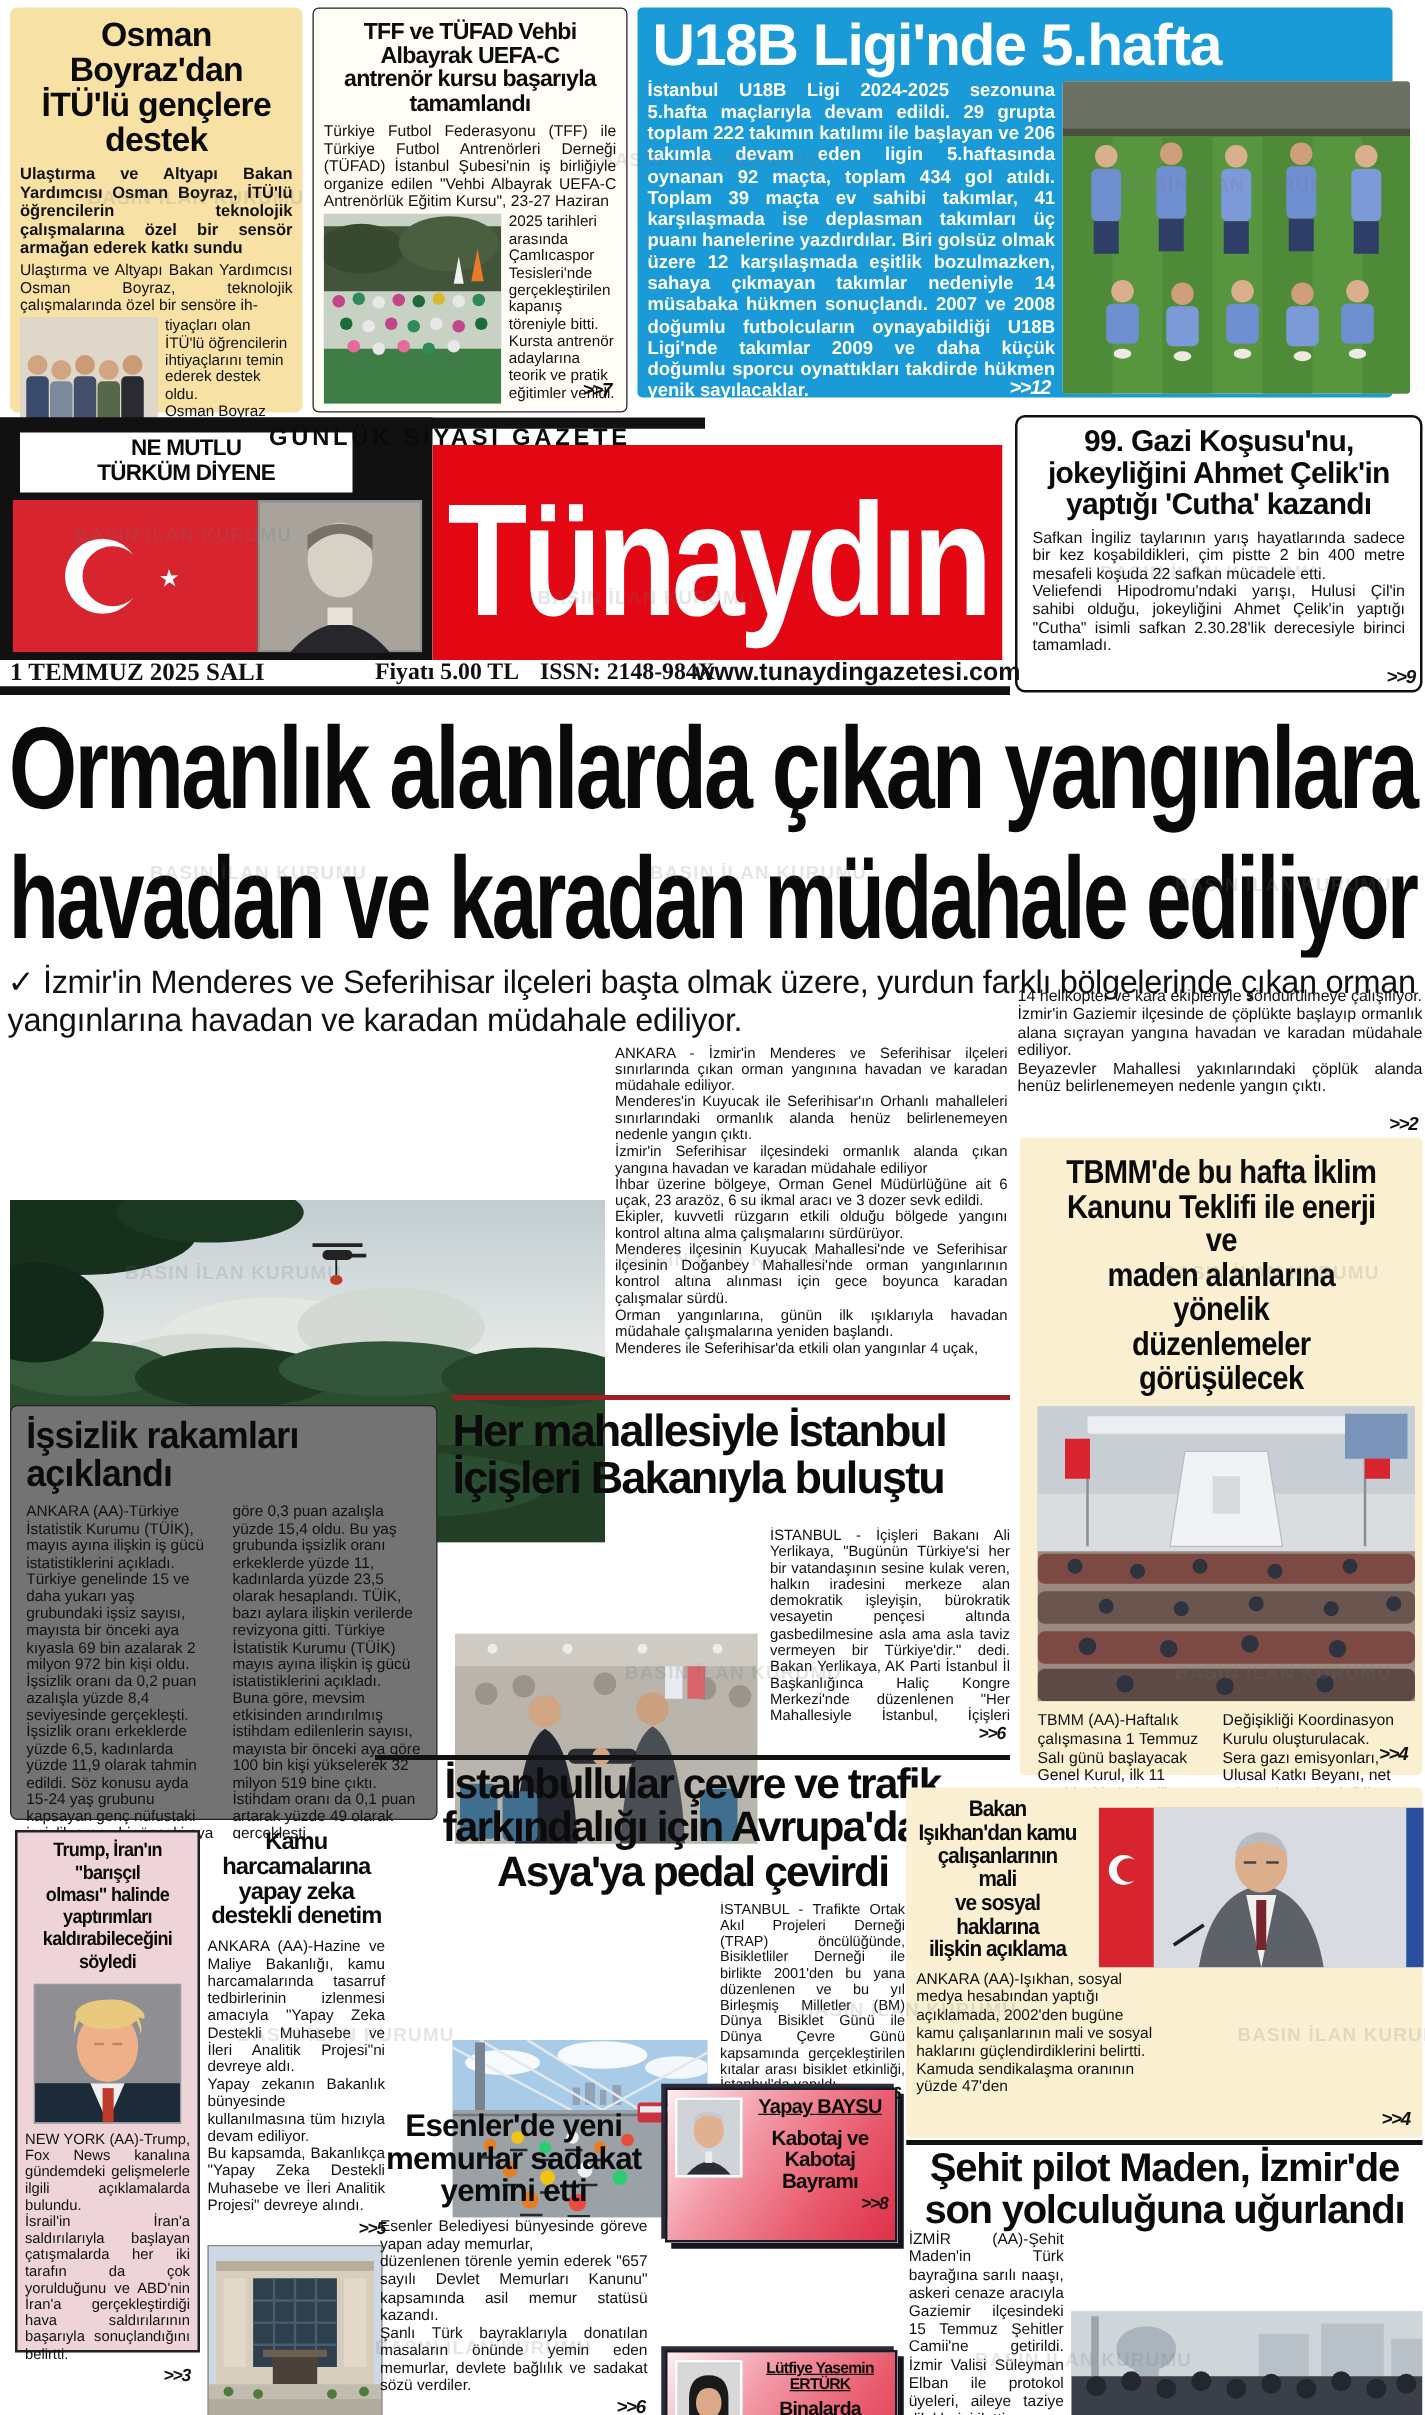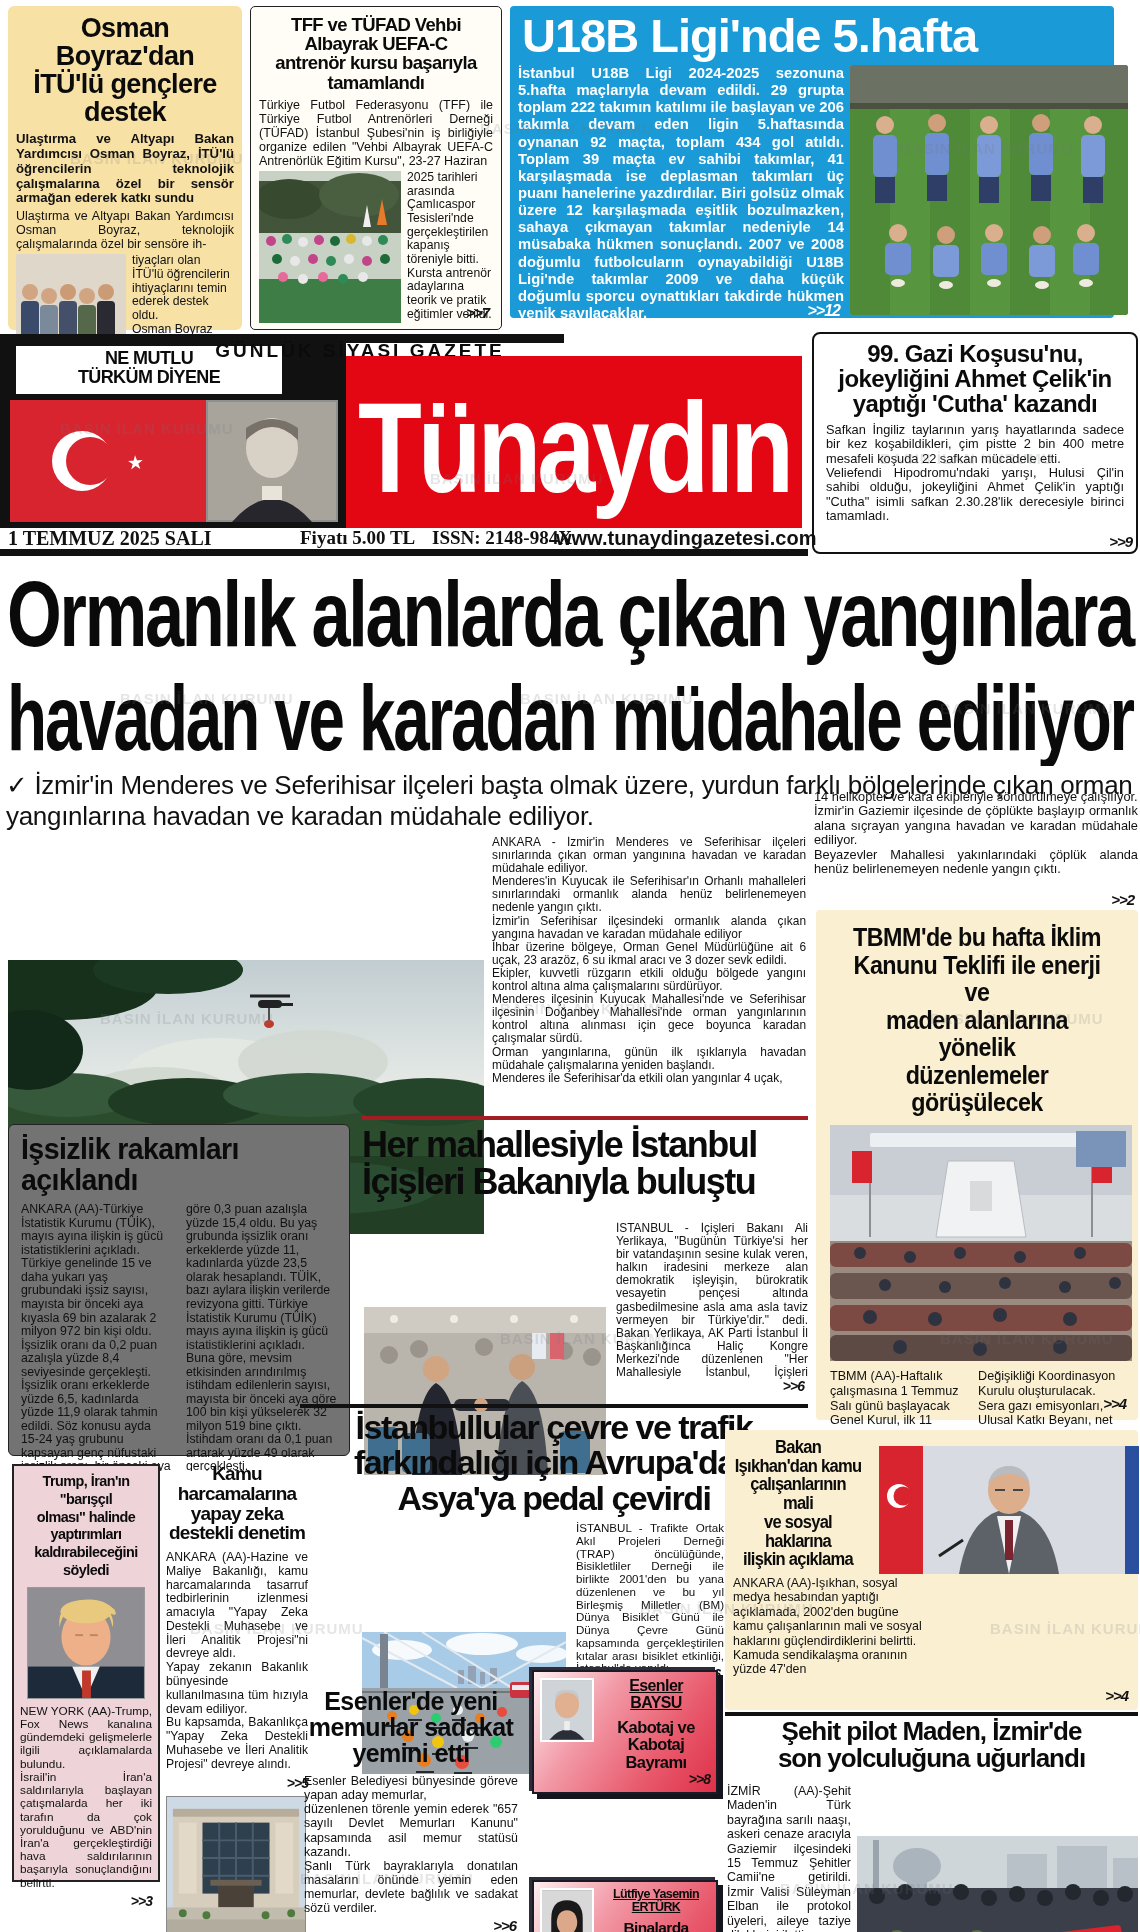--- a/index.html
+++ b/index.html
@@ -533,21 +533,21 @@
       <div class="ph" style="width:54px;height:64px;flex:none;border:2px solid #fff">
         <svg viewBox="0 0 54 64">
             <rect width="54" height="64" fill="#cfd4d8"></rect>
             <ellipse cx="27" cy="26" rx="13" ry="15" fill="#e0b090"></ellipse>
             <path d="M14,20 q13,-14 26,0 q0,-10 -13,-10 q-13,0 -13,10 Z" fill="#c8c8c8"></path>
             <path d="M8,64 q19,-22 38,0 Z" fill="#2a2e36"></path>
             <rect x="24" y="44" width="6" height="10" fill="#eee"></rect>
           </svg>
       </div>
       <div style="flex:1;text-align:center;position:relative">
-        <div class="hd" style="font-size:16px;text-decoration:underline">Esenler BAYSU</div>
+        <div class="hd" style="font-size:16px;text-decoration:underline">Yapay BAYSU</div>
         <div class="hd pre" style="font-size:16.5px;margin-top:8px">Kabotaj ve
 Kabotaj Bayramı</div>
         <span class="pref" style="font-size:14px;position:absolute;right:0;bottom:-16px">&gt;&gt;8</span>
       </div>
     </div>
   </section>
   <section class="abs" style="left:532px;top:1880px;width:186px;height:130px;background:linear-gradient(125deg,#fdeef0 0%,#f298a5 35%,#e8596c 70%,#df3049 100%);border:2px solid #1a1a24;box-shadow:5px 5px 0 #14141e,-3px -3px 0 #2c2c3a;padding:6px">
     <div class="row" style="gap:8px">
       <div class="ph" style="width:54px;height:78px;flex:none;border:2px solid #fff">
         <svg viewBox="0 0 54 78">
@@ -595,21 +595,21 @@
     </div>
     <div class="row" style="position:absolute;left:8px;top:146px;width:400px;gap:12px">
       <div class="pre" style="width:192px;font-size:12.4px;line-height:1.16">ANKARA (AA)-Işıkhan, sosyal medya hesabından yaptığı açıklamada, 2002'den bugüne kamu çalışanlarının mali ve sosyal haklarını güçlendirdiklerini belirtti.
 Kamuda sendikalaşma oranının yüzde 47'den</div>
     </div>
     <span class="pref refabs" style="font-size:15px;right:10px;bottom:6px">&gt;&gt;4</span>
   </section>
   <div class="abs" style="left:725px;top:1712px;width:413px;height:4px;background:#111"></div>
 
   <section class="abs" style="left:725px;top:1718px;width:413px;height:214px">
-    <h2 class="hd pre tc" style="font-size:26px;letter-spacing:-1px">Şehit pilot Maden, İzmir'de
+    <h2 class="hd pre tc" style="font-size:32px;letter-spacing:-1px">Şehit pilot Maden, İzmir'de
 son yolculuğuna uğurlandı</h2>
     <div class="abs" style="left:2px;top:66px;width:124px">
       <div class="jt" style="font-size:12.4px;line-height:1.16">İZMİR (AA)-Şehit Maden'in Türk bayrağına sarılı naaşı, askeri cenaze aracıyla Gaziemir ilçesindeki 15 Temmuz Şehitler Camii'ne getirildi. İzmir Valisi Süleyman Elban ile protokol üyeleri, aileye taziye dileklerini iletti.</div>
     </div>
     <div class="abs ph" style="left:132px;top:64px;width:281px;height:150px">
       <svg viewBox="0 0 281 150">
           <rect width="281" height="150" fill="#cfd6da"></rect>
         <ellipse cx="60" cy="30" rx="24" ry="18" fill="#aab4bc"></ellipse>
           <rect x="50" y="30" width="20" height="22" fill="#aab4bc"></rect>
         <rect x="16" y="4" width="6" height="48" fill="#9aa4ac"></rect>

